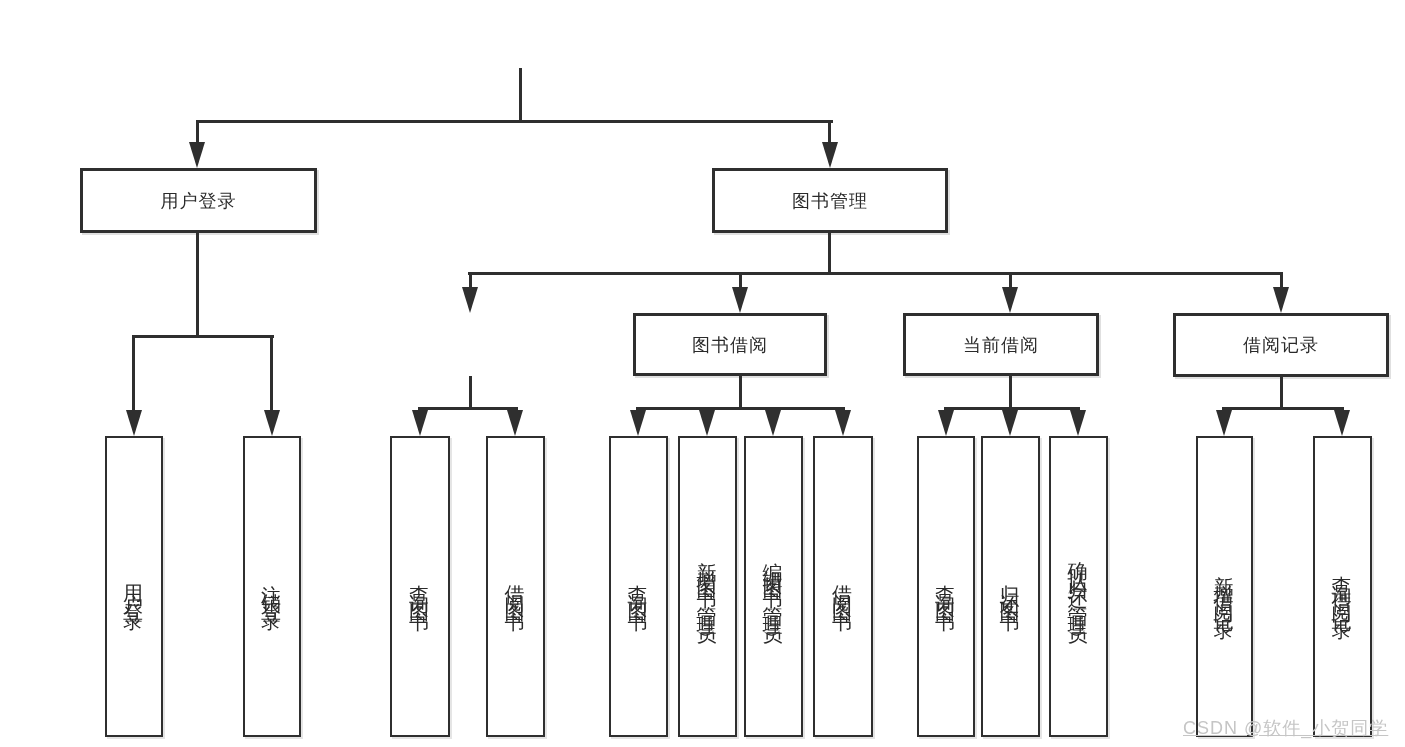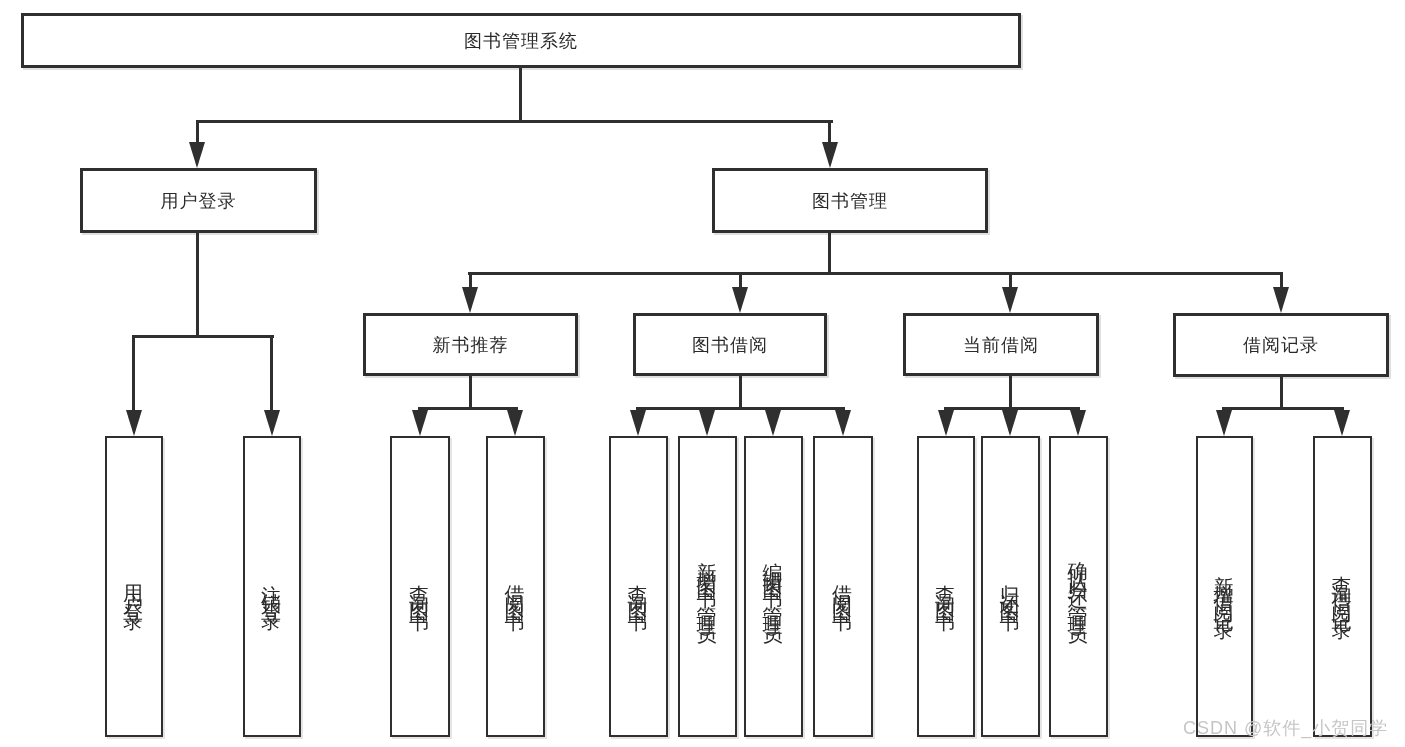--- a/index.html
+++ b/index.html
@@ -28,59 +28,57 @@
   .vline { position:absolute; width:3px;  background:#2f2f2f; }
   .arrow {
     position:absolute; width:0; height:0;
     border-left:8px solid transparent;
     border-right:8px solid transparent;
     border-top:26px solid #2f2f2f;
   }
   .watermark {
     position:absolute; left:1183px; top:716px;
     font-size:18px; color:#c5c5c5; letter-spacing:1px;
-    white-space:nowrap; z-index:10;
+    white-space:nowrap; z-index:10;text-decoration:underline;
   }
 </style>
 </head>
 <body>
 
 <div class="canvas">
 
-  <div class="box" style="left:21px;top:13px;width:1000px;height:55px">图书管理系统</div>
 
   <div class="vline" style="left:519px;top:68px;height:55px"></div>
   <div class="hline" style="left:196px;top:120px;width:637px"></div>
   <div class="vline" style="left:196px;top:123px;height:22px"></div>
   <div class="arrow" style="left:189px;top:142px"></div>
   <div class="vline" style="left:828px;top:123px;height:22px"></div>
   <div class="arrow" style="left:822px;top:142px"></div>
 
   <div class="box" style="left:80px;top:168px;width:237px;height:65px">用户登录</div>
-  <div class="box" style="left:712px;top:168px;width:276px;height:65px">图书管理</div>
+  <div class="box" style="left:712px;top:168px;width:236px;height:65px">图书管理</div>
 
   <div class="vline" style="left:196px;top:233px;height:104px"></div>
   <div class="hline" style="left:132px;top:335px;width:142px"></div>
   <div class="vline" style="left:132px;top:338px;height:74px"></div>
   <div class="arrow" style="left:126px;top:410px"></div>
   <div class="vline" style="left:270px;top:338px;height:74px"></div>
   <div class="arrow" style="left:264px;top:410px"></div>
 
   <div class="vline" style="left:828px;top:233px;height:42px"></div>
   <div class="hline" style="left:468px;top:272px;width:815px"></div>
   <div class="vline" style="left:469px;top:275px;height:15px"></div>
   <div class="arrow" style="left:462px;top:287px"></div>
   <div class="vline" style="left:739px;top:275px;height:15px"></div>
   <div class="arrow" style="left:732px;top:287px"></div>
   <div class="vline" style="left:1009px;top:275px;height:15px"></div>
   <div class="arrow" style="left:1002px;top:287px"></div>
   <div class="vline" style="left:1280px;top:275px;height:15px"></div>
   <div class="arrow" style="left:1273px;top:287px"></div>
 
-  <div class="box" style="left:363px;top:313px;width:215px;height:63px">新书推荐</div>
   <div class="box" style="left:633px;top:313px;width:194px;height:63px">图书借阅</div>
   <div class="box" style="left:903px;top:313px;width:196px;height:63px">当前借阅</div>
   <div class="box" style="left:1173px;top:313px;width:216px;height:64px">借阅记录</div>
 
   <div class="vline" style="left:469px;top:376px;height:34px"></div>
   <div class="vline" style="left:739px;top:376px;height:34px"></div>
   <div class="vline" style="left:1009px;top:376px;height:34px"></div>
   <div class="vline" style="left:1280px;top:376px;height:34px"></div>
 
   <div class="hline" style="left:418px;top:407px;width:100px"></div>

